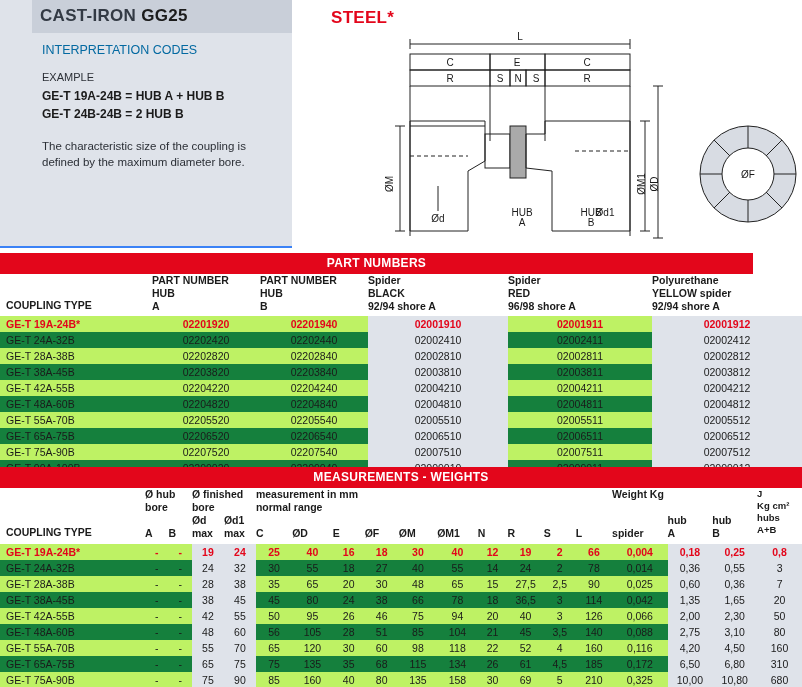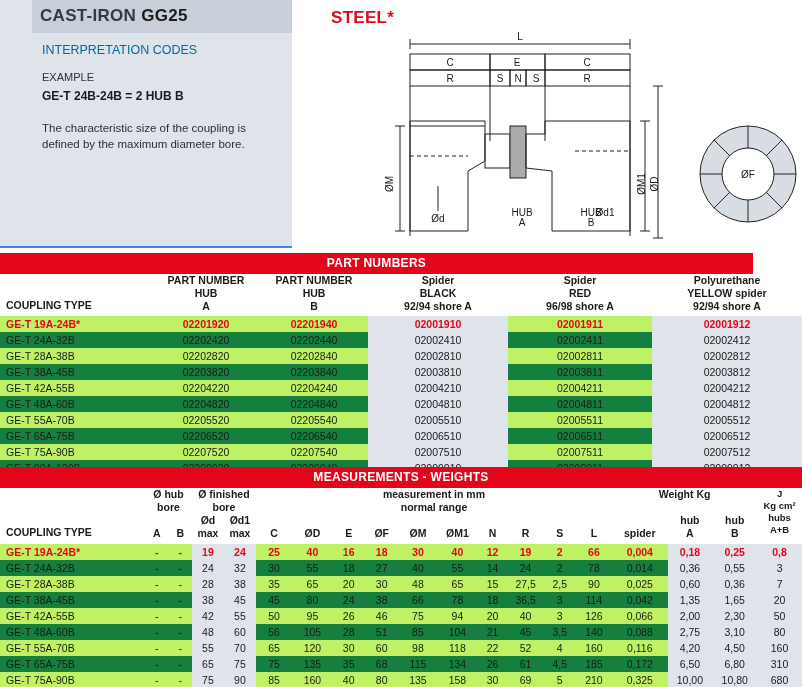--- a/index.html
+++ b/index.html
@@ -50,21 +50,21 @@
   }
   
   .band{
     background:#e3061b;color:#ffffff;font-weight:bold;
     text-align:center;font-size:12px;letter-spacing:.3px;
     padding:3px 0 4px 0;
   }
   table{border-collapse:collapse;width:802px;table-layout:fixed;}
   td,th{padding:0;font-size:10.5px;}
   .hdr-cell{
-    font-weight:bold;text-align:center;vertical-align:bottom;
+    font-weight:bold;vertical-align:bottom;
     color:#1b1b1b;line-height:1.25;
   }
   .shade{background:#dfe3ea;}
   .rowA{background:#bef264;}
   .rowB{background:#15803d;}
   .firstrow td{color:#e3061b;font-weight:bold;}
   .cell{text-align:center;padding:2px 0 2px 0;}
   .cellL{text-align:left;padding:2px 0 2px 6px;}
   #pn-wrap{position:absolute;left:0;top:253px;width:753px;}
   #ms-wrap{position:absolute;left:0;top:467px;width:802px;}
@@ -73,20 +73,21 @@
 </style>
 </head>
 <body>
 
 <div id="left-panel">
   <div id="left-title">
     <span>CAST-IRON </span><span class="bold-part">GG25</span>
   </div>
   <div id="interp">INTERPRETATION CODES</div>
   <div id="example-label">EXAMPLE</div>
+  <div class="code-line">GE-T 19A-24B  = HUB A + HUB B</div>
   <div class="code-line">GE-T 24B-24B  = 2 HUB B</div>
   <div id="charac">The characteristic size of the coupling is defined by the maximum diameter bore.</div>
 </div>
 
 <div id="steel-title">STEEL*</div>
 
 <div id="drawing">
 <svg width="500" height="220" viewBox="0 0 500 220">
   <g fill="none" stroke="#222" stroke-width="1">
 

